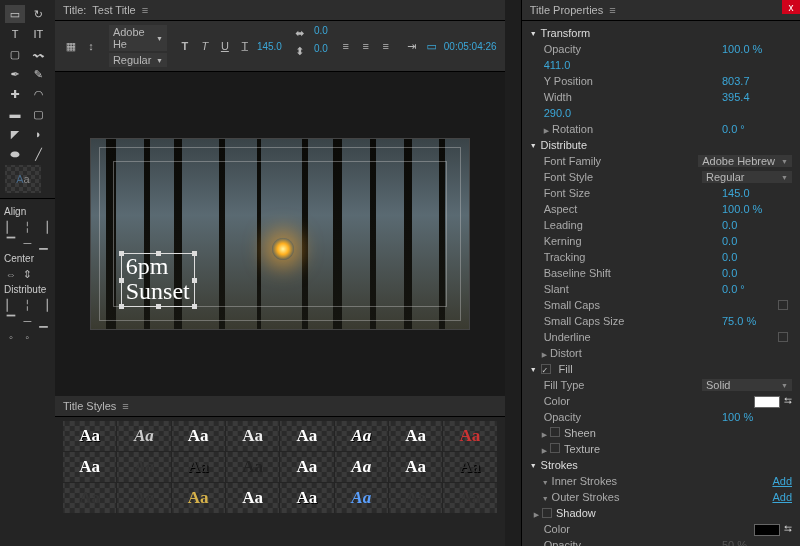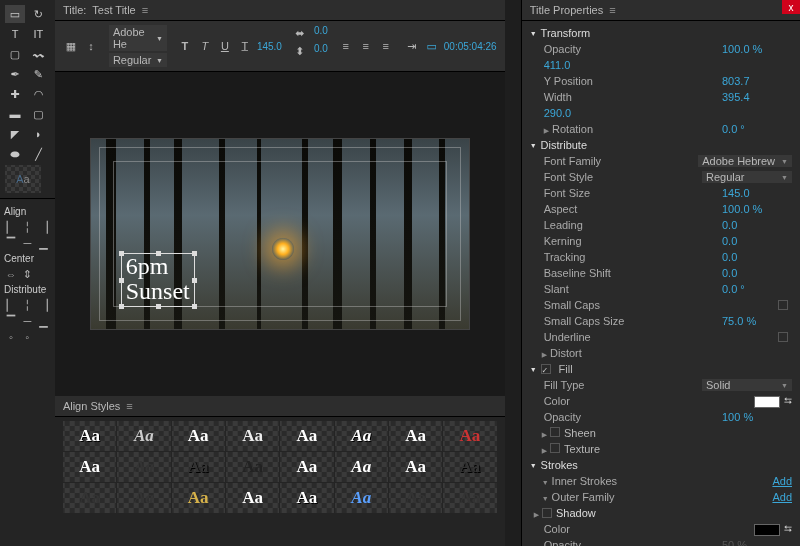--- a/index.html
+++ b/index.html
@@ -195,21 +195,21 @@
           <div class="handle h-mr"></div>
           <div class="handle h-bl"></div>
           <div class="handle h-bm"></div>
           <div class="handle h-br"></div>
         </div>
       </div>
     </div>
 
     <div class="styles-area">
       <div class="panel-hdr">
-          <span>Align Styles</span>
+          <span>Title Styles</span>
           <span class="ham">≡</span>
         </div>
       <div class="styles-grid" id="styles-grid">
           <div class="sw" style="color: rgb(255, 255, 255); text-shadow: rgb(0, 0, 0) 1px 1px 0px;">Aa</div>
           <div class="sw" style="color: rgb(204, 204, 204); font-style: italic;">Aa</div>
           <div class="sw" style="color: rgb(255, 255, 255);">Aa</div>
           <div class="sw" style="color: rgb(238, 238, 238);">Aa</div>
           <div class="sw" style="color: rgb(255, 255, 255);">Aa</div>
           <div class="sw" style="color: rgb(255, 255, 255); font-style: italic; text-shadow: rgb(0, 0, 0) 1px 1px 0px;">Aa</div>
           <div class="sw" style="color: rgb(255, 255, 255);">Aa</div>
@@ -339,21 +339,21 @@
       <div class="row sub">
           <span class="lbl twisty"><span class="chk"></span><span>Texture</span></span>
         </div>
 
       <div class="section-h">Strokes</div>
       <div class="row sub">
           <span class="lbl twisty open">Inner Strokes</span>
           <span class="add">Add</span>
         </div>
       <div class="row sub">
-          <span class="lbl twisty open">Outer Family</span>
+          <span class="lbl twisty open">Outer Strokes</span>
           <span class="add">Add</span>
         </div>
 
       <div class="row" style="padding-left:12px">
           <span class="twisty"></span>
           <span class="chk"></span>
           <span class="lbl" style="color:#ddd">Shadow</span>
         </div>
       <div class="row gray">
           <span class="lbl">Color</span>

